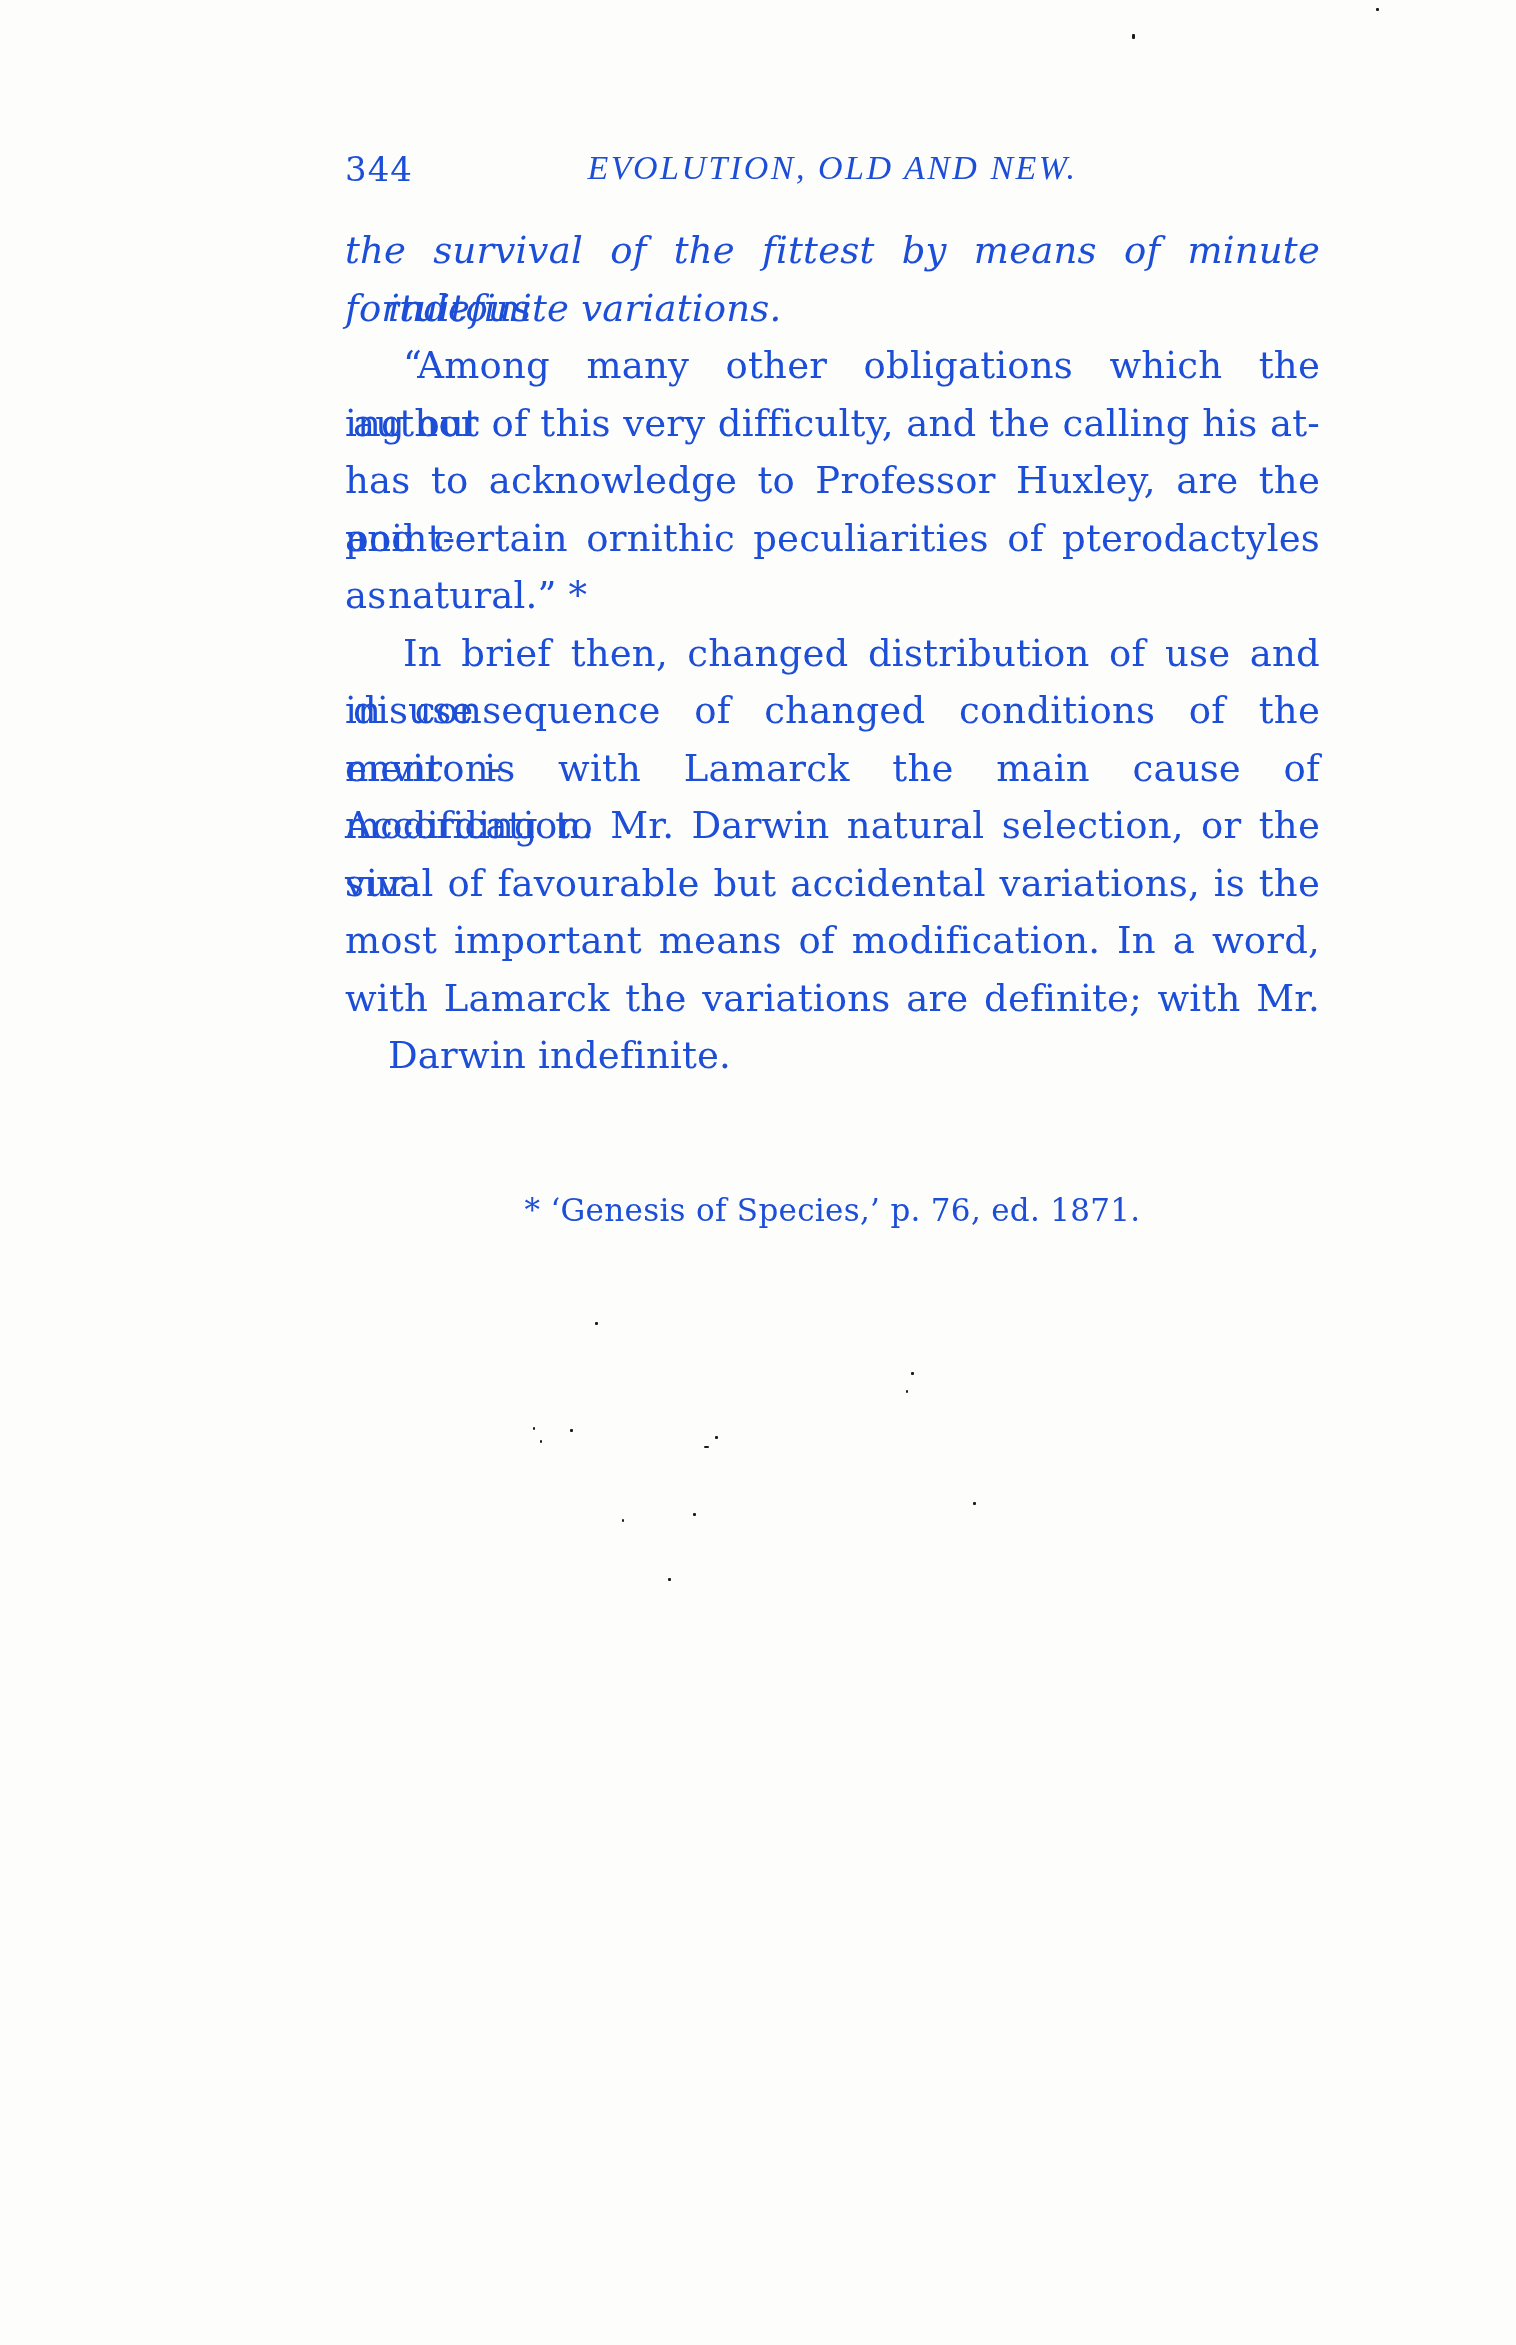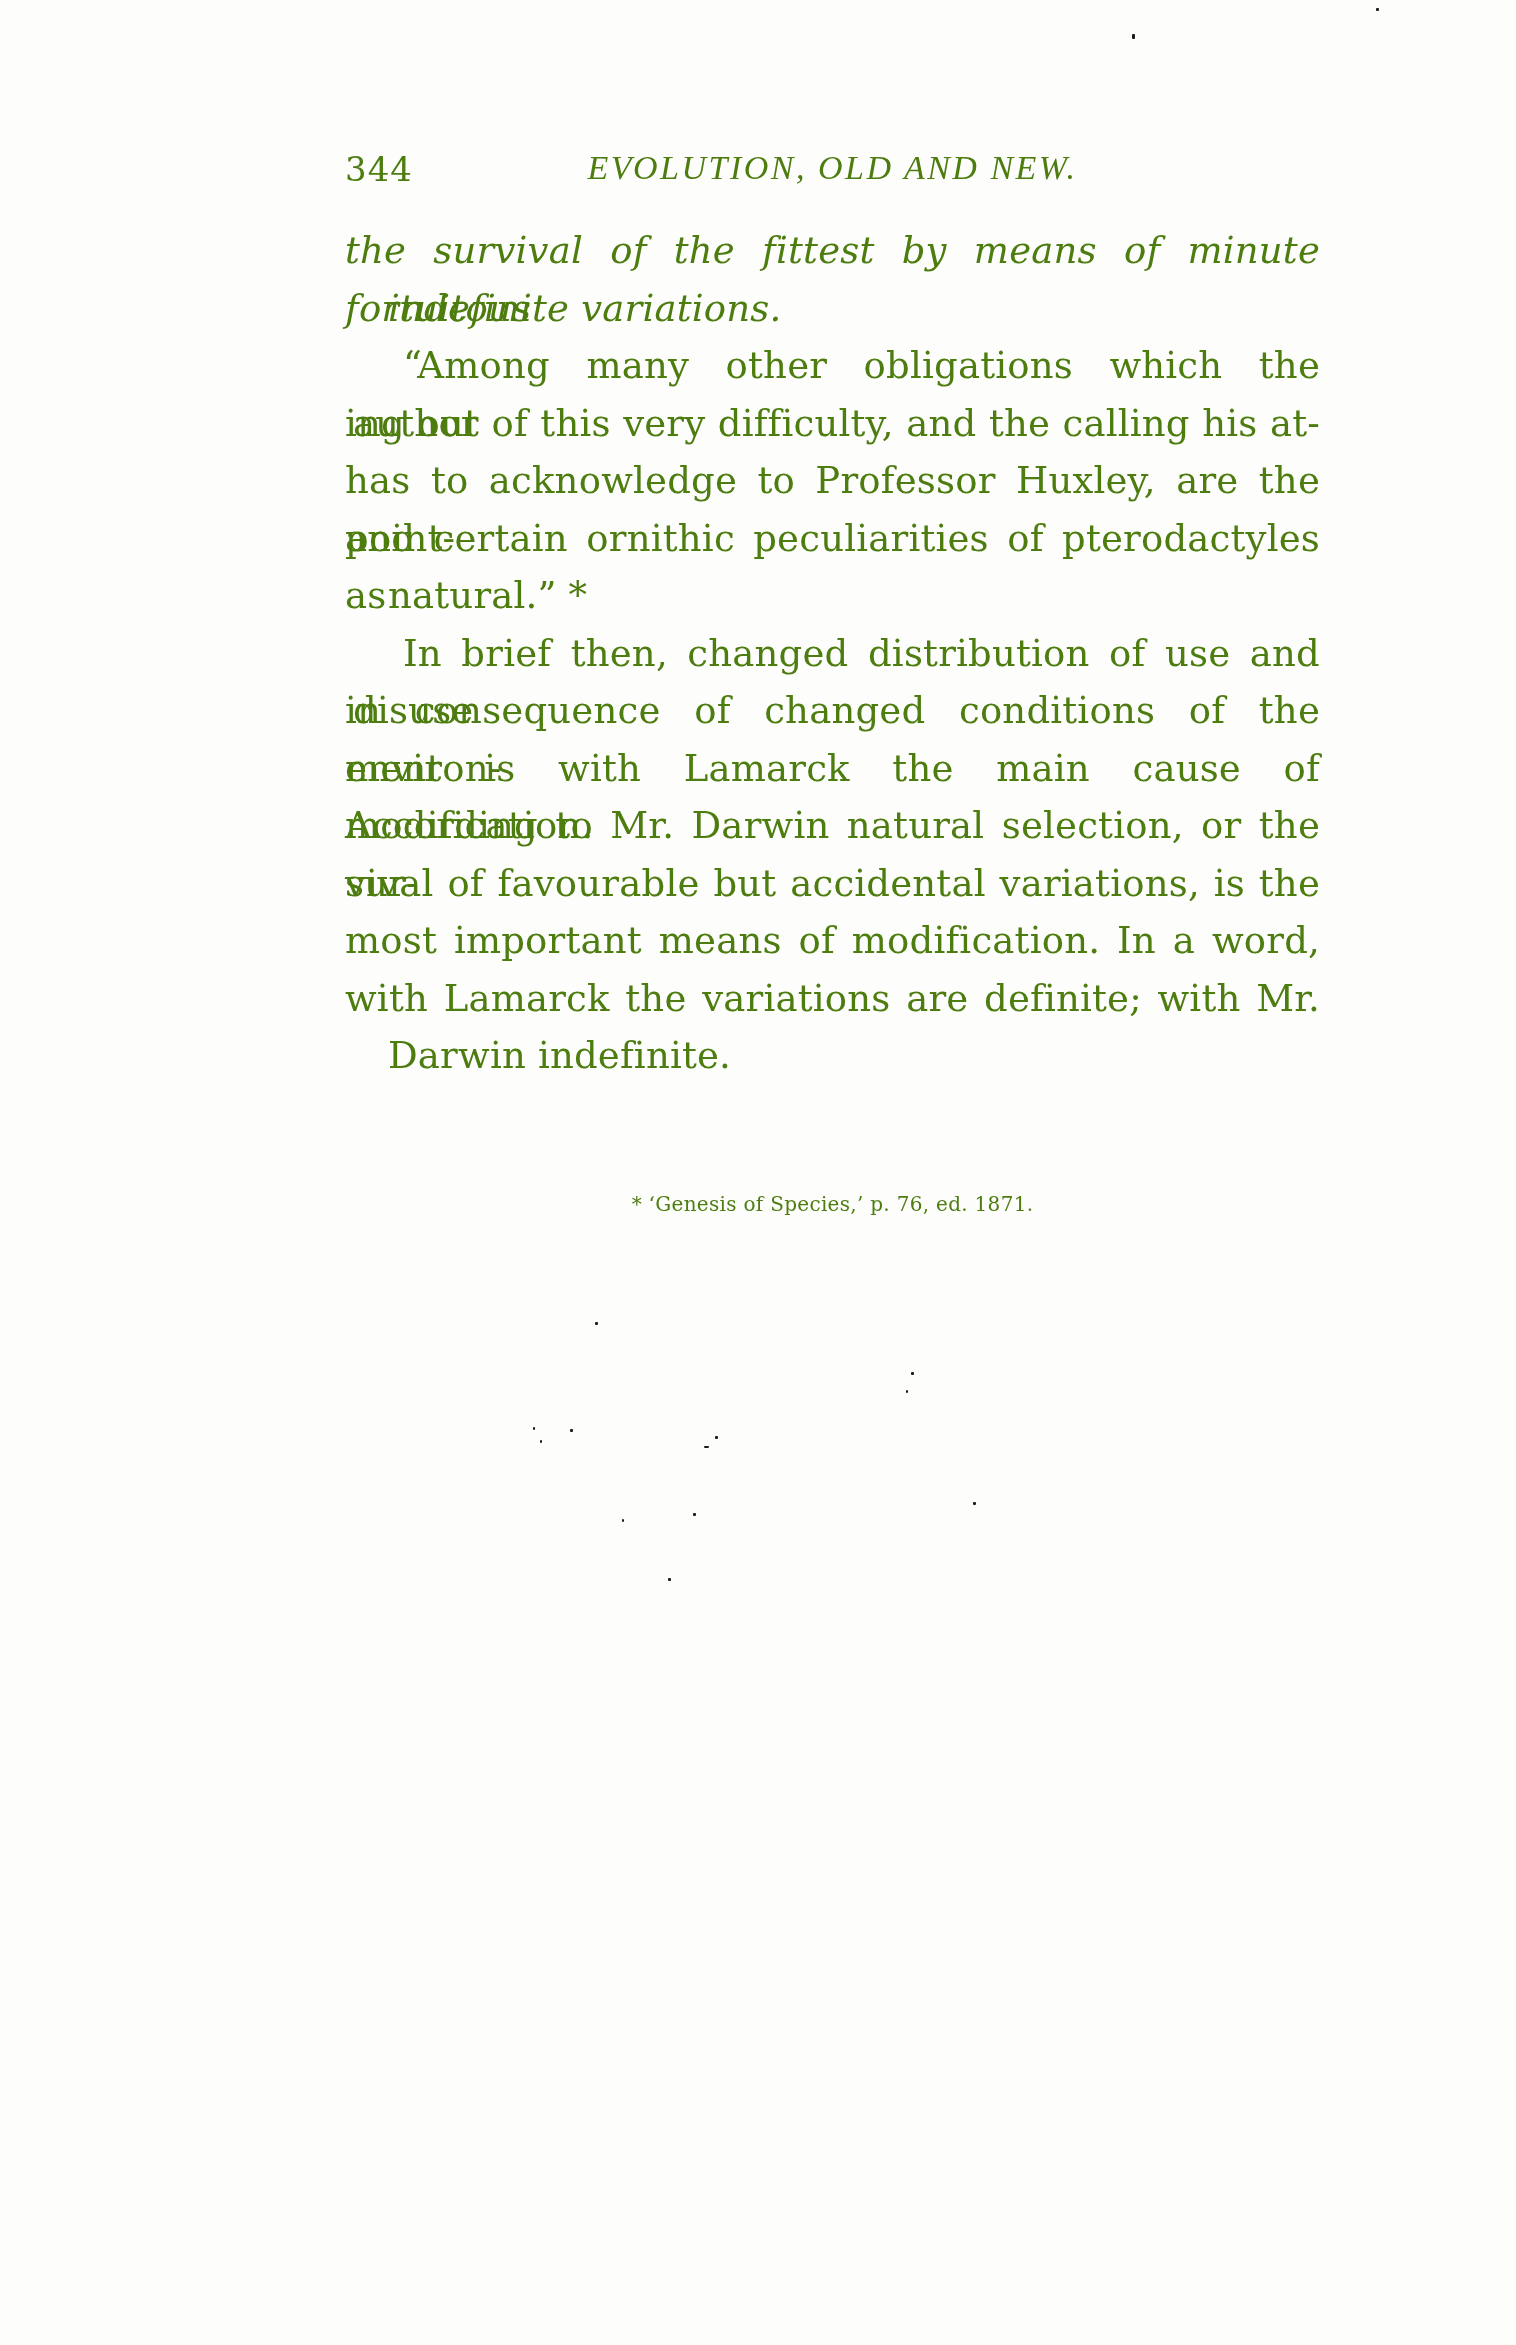--- a/index.html
+++ b/index.html
@@ -5,21 +5,21 @@
   html, body {
     margin: 0;
     padding: 0;
     background: #ffffff;
   }
   .page {
     position: relative;
     width: 1516px;
     height: 2345px;
     background: #fdfdfc;
-    color: #4d7c0f;
+    color: #1d4ed8;
     font-family: "DejaVu Serif", "Liberation Serif", serif;
     overflow: hidden;
   }
   
   .header {
     position: absolute;
     top: 149px;
     left: 345px;
     width: 975px;
     height: 46px;
@@ -67,21 +67,21 @@
   }
   .it { font-style: italic; }
   .ind { text-indent: 50px; margin-left: 8px; }   
   
   .footnote {
     position: absolute;
     top: 1192px;
     left: 345px;
     width: 975px;
     text-align: center;
-    font-size: 20px;
+    font-size: 31px;
     letter-spacing: 0.3px;
   }
   
   .speck {
     position: absolute;
     background: #1c1c1c;
     width: 3px;
     height: 3px;
     border-radius: 1px;
   }

